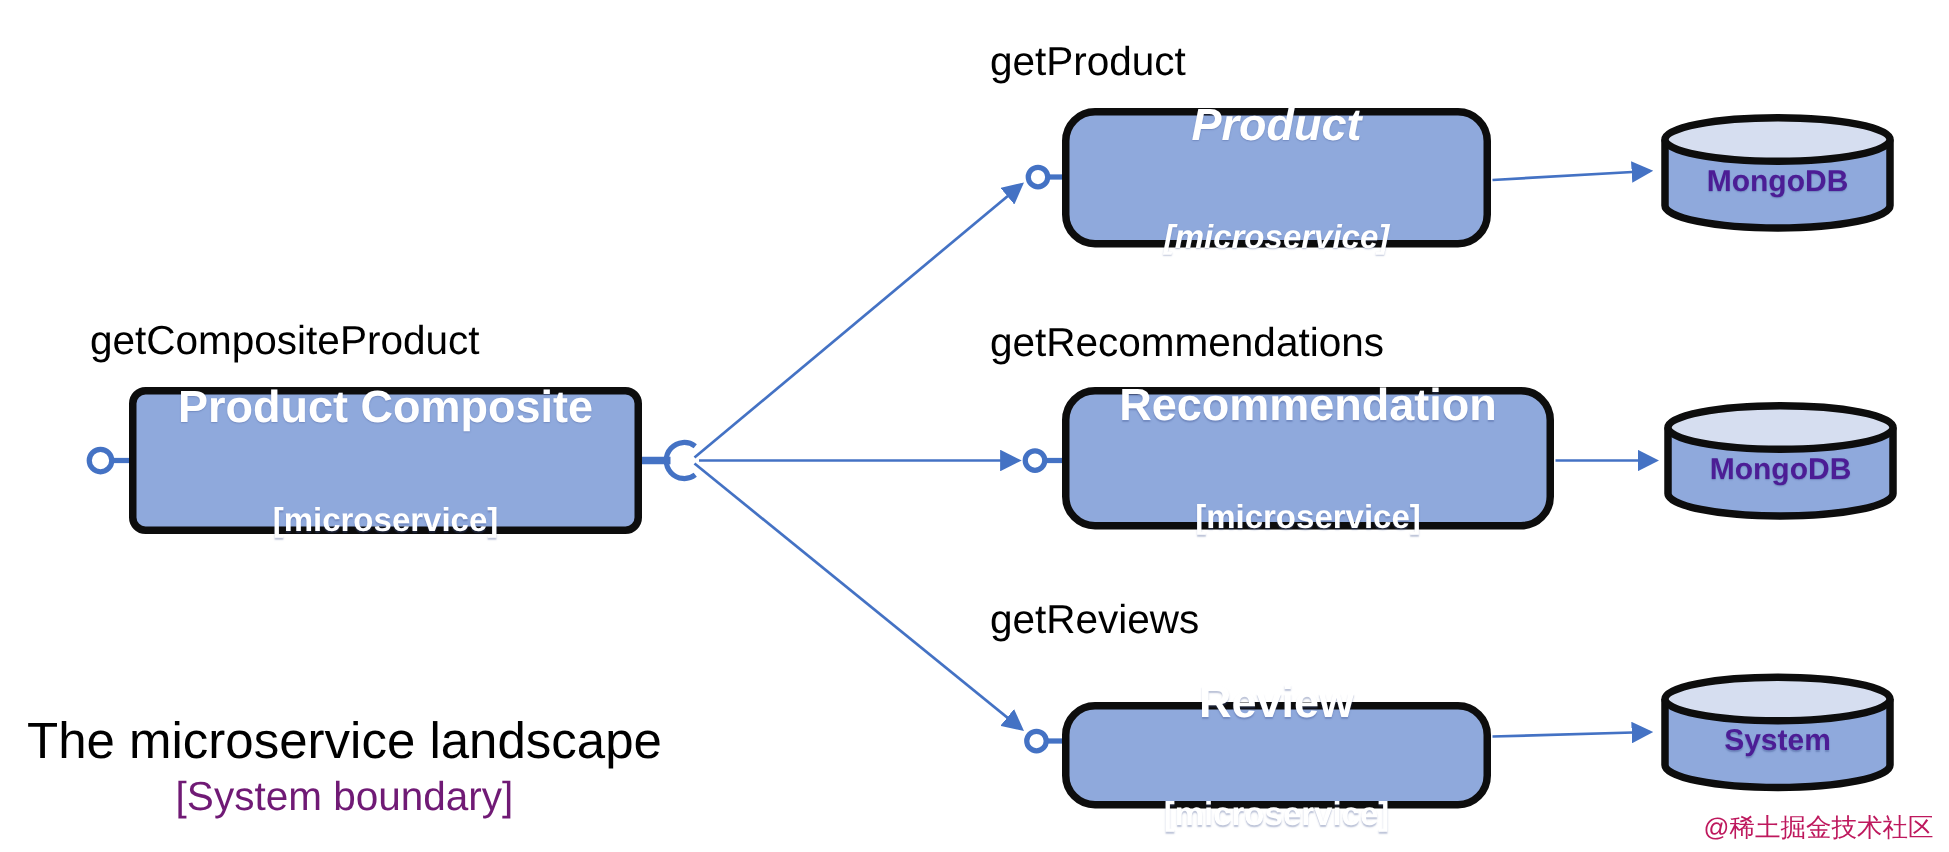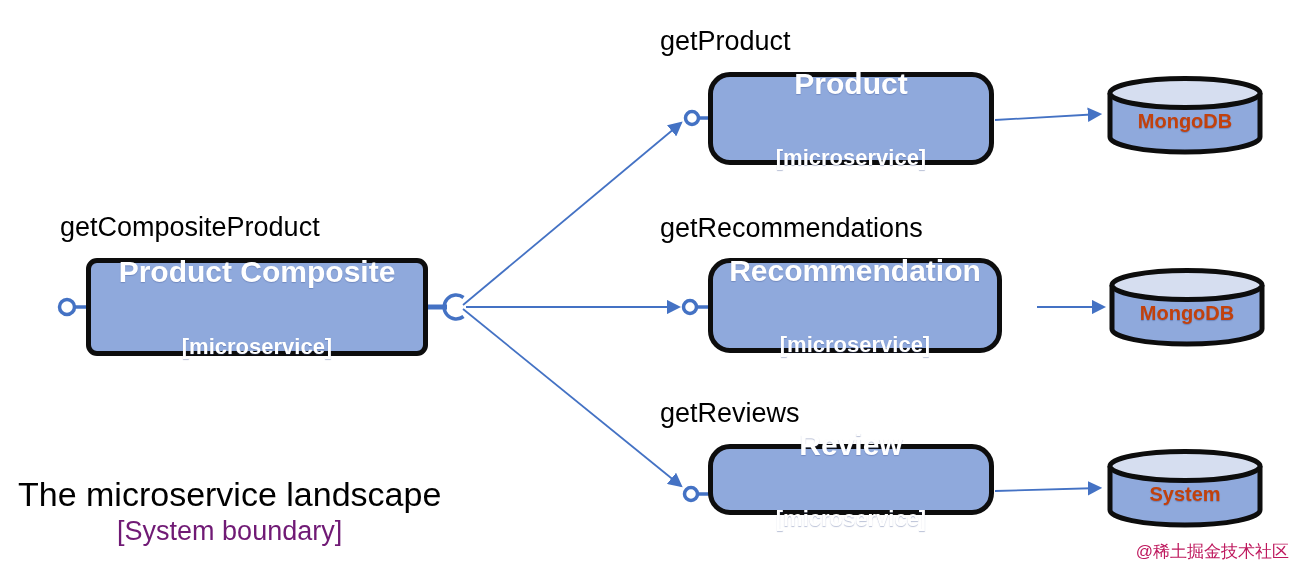--- a/index.html
+++ b/index.html
@@ -46,21 +46,21 @@
   .cylinder{
     position:absolute;
     width:160px;height:84px;
   }
   .cylinder svg{position:absolute;left:0;top:0;}
   .cylinder .db-label{
     position:absolute;
     left:0;right:0;
     top:36px;
     text-align:center;
-    color:#c2410c;
+    color:#4c1d95;
     font-weight:bold;
     font-size:20px;
     text-shadow:0 1px 1px rgba(60,80,140,.4);
   }
   .title-block{position:absolute;left:18px;top:474px;}
   .title-main{
     font-size:34px;
     color:#000000;
     line-height:1.2;
     white-space:nowrap;
@@ -121,31 +121,31 @@
   <div class="op-label" style="left:30px;top:212px;margin-left:30px;">getCompositeProduct</div>
   <div class="op-label" style="left:660px;top:26px;">getProduct</div>
   <div class="op-label" style="left:660px;top:213px;">getRecommendations</div>
   <div class="op-label" style="left:660px;top:398px;">getReviews</div>
 
   <div class="node" style="left:86px;top:258px;width:342px;height:98px;border-radius:11px;">
     <div class="node-name">Product Composite</div>
     <div class="node-type">[microservice]</div>
   </div>
 
-  <div class="node" style="left:708px;top:72px;width:286px;height:93px;">
+  <div class="node" style="left:708px;top:72px;width:286px;height:93px;font-style:italic;">
     <div class="node-name">Product</div>
     <div class="node-type">[microservice]</div>
   </div>
 
-  <div class="node" style="left:708px;top:258px;width:294px;height:95px;">
+  <div class="node" style="left:708px;top:258px;width:328px;height:95px;">
     <div class="node-name">Recommendation</div>
     <div class="node-type">[microservice]</div>
   </div>
 
-  <div class="node" style="left:708px;top:444px;width:286px;height:71px;">
+  <div class="node" style="left:708px;top:468px;width:286px;height:71px;">
     <div class="node-name">Review</div>
     <div class="node-type">[microservice]</div>
   </div>
 
   <div class="cylinder" style="left:1105px;top:74px;">
     <svg width="160" height="84" viewBox="0 0 160 84">
       <path d="M5,19 L5,63 a75,15 0 0 0 150,0 L155,19" fill="#8FA9DC" stroke="#0d0d0d" stroke-width="5"></path>
       <ellipse cx="80" cy="19" rx="75" ry="14.5" fill="#D6DEF0" stroke="#0d0d0d" stroke-width="5"></ellipse>
     </svg>
     <div class="db-label">MongoDB</div>

